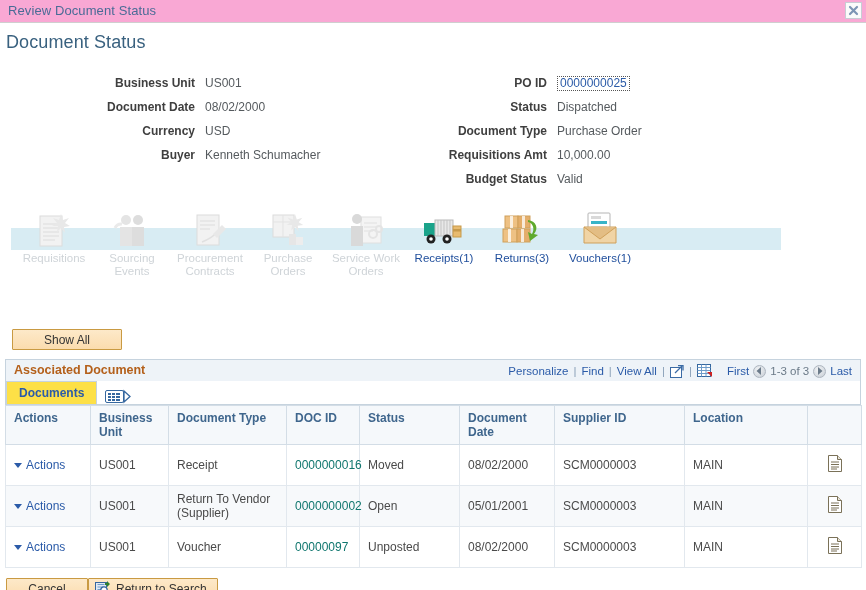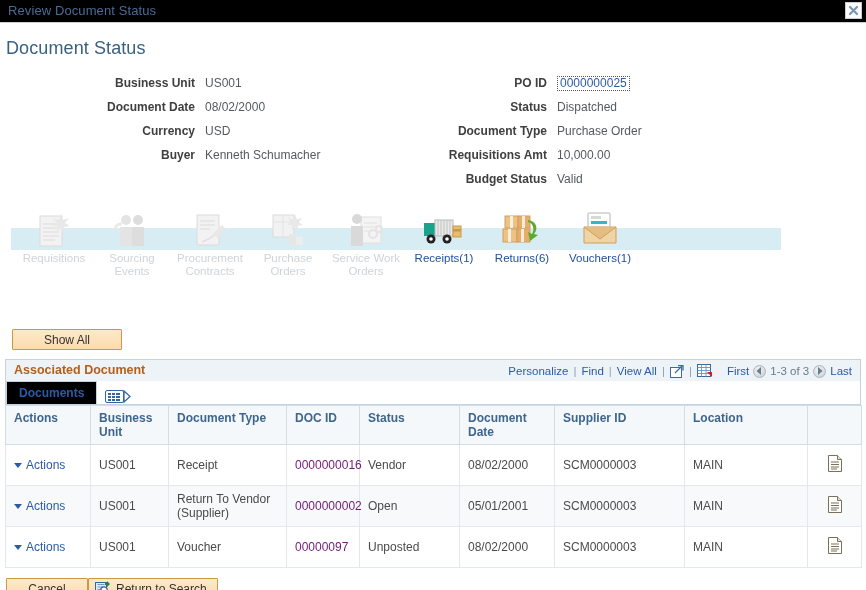--- a/index.html
+++ b/index.html
@@ -12,41 +12,41 @@
     color: #333333;
     overflow: hidden;
   }
   #page { position: relative; width: 866px; height: 590px; background:#fff; }
 
   
   .topbar {
     position: relative;
     height: 23px;
     border-bottom: 1px solid #cfcfcf;
-    background: #000000;
+    background: #f9a8d4;
   }
   .topbar-title {
     position: absolute; left: 8px; top: 3px;
     font-size: 13px;
     color: #4a6b96;
     letter-spacing: .1px;
   }
   .close-btn {
     position: absolute; right: 4px; top: 2px;
     width: 17px; height: 17px;
     border: 1px solid #c8ccd4;
     background: #fbfbfb;
     display: flex; align-items: center; justify-content: center;
     cursor: pointer;
   }
   .close-btn svg { display:block; }
 
   
   .page-title {
-    position: absolute; left: 6px; top: 38px;
+    position: absolute; left: 6px; top: 32px;
     font-size: 18px;
     color: #39617f;
     font-weight: normal;
     letter-spacing: .1px;
   }
 
   
   .hdr { position: absolute; top: 76px; font-size: 12px; }
   .hdr-left { left: 0px; width: 430px; }
   .hdr-right { left: 430px; width: 436px; }
@@ -140,21 +140,21 @@
     background: #ffffff;
     border-left: 1px solid #c6d3de;
     border-right: 1px solid #c6d3de;
     border-bottom: 1px solid #c6d3de;
     display: flex; align-items: flex-end;
   }
   .tab {
     height: 23px; padding: 0 12px;
     display: flex; align-items: center;
     font-weight: bold; font-size: 12px; color: #2b5ba8;
-    background: #000000;
+    background: #fde047;
     border: 1px solid #c6d3de;
     border-bottom: none;
     margin-left: 0px;
     cursor: pointer;
   }
   .tabicon { margin-left: 8px; display: flex; align-items: center; cursor: pointer; }
 
   table.dg { width: 100%; border-collapse: collapse; table-layout: fixed; }
   table.dg th {
     background: #f5f8fb;
@@ -181,21 +181,21 @@
   .actions-link { color: #2b5ba8; cursor: pointer; }
   .caret {
     display: inline-block;
     width: 0; height: 0;
     border-left: 4px solid transparent;
     border-right: 4px solid transparent;
     border-top: 5px solid #2b5ba8;
     margin-right: 4px;
     vertical-align: middle;
   }
-  .doclink { color: #701a75; text-decoration: none; cursor: pointer; }
+  .doclink { color: #0f766e; text-decoration: none; cursor: pointer; }
   td.docicon { text-align: center; }
 
   
   .footer { position: absolute; left: 6px; top: 578px; display: flex; gap: 0; }
   .btn-cancel { width: 82px; }
   .btn-return { padding-left: 6px; }
   .btn-return .bicon { margin-right: 5px; display:flex; align-items:center; }
 </style>
 </head>
 <body>
@@ -354,21 +354,21 @@
             <rect x="11" y="4" width="3" height="12" fill="#fff" opacity=".75"></rect>
             <rect x="19" y="4" width="12" height="12" fill="#e4ae6b" stroke="#cfa05a"></rect>
             <rect x="23" y="4" width="3" height="12" fill="#fff" opacity=".75"></rect>
             <rect x="4" y="17" width="14" height="13" fill="#eec184" stroke="#cfa05a"></rect>
             <rect x="9" y="17" width="3" height="13" fill="#fff" opacity=".75"></rect>
             <rect x="18" y="17" width="13" height="13" fill="#e4ae6b" stroke="#cfa05a"></rect>
             <rect x="22" y="17" width="3" height="13" fill="#fff" opacity=".75"></rect>
             <path d="M29 8c8 1 11 8 6 14l4 1 -8 6 -2-9 4 2c3-5 1-11 -4-12z" fill="#5faa2e"></path>
           </svg>
         </div>
-        <div class="flow-label">Returns(6)</div>
+        <div class="flow-label">Returns(3)</div>
       </div>
 
       <div class="flow-item active">
         <div class="flow-icon">
           <svg width="46" height="38" viewBox="0 0 46 38">
             <rect x="11" y="1" width="22" height="20" rx="1" fill="#fff" stroke="#b5b5b5"></rect>
             <rect x="14" y="4" width="10" height="3" fill="#d9d9d9"></rect>
             <rect x="14" y="9" width="16" height="3" fill="#37b4c8"></rect>
             <g stroke="#cfcfcf">
                 <path d="M14 15h16M14 18h16"></path>
@@ -478,21 +478,21 @@
         </tr>
       </thead>
       <tbody>
         <tr>
           <td class="actions">
             <span class="caret"></span><span class="actions-link">Actions</span>
           </td>
           <td>US001</td>
           <td>Receipt</td>
           <td><a class="doclink">0000000016</a></td>
-          <td>Vendor</td>
+          <td>Moved</td>
           <td>08/02/2000</td>
           <td>SCM0000003</td>
           <td>MAIN</td>
           <td class="docicon">
             <svg width="15" height="17" viewBox="0 0 15 17">
               <path d="M0.5 0.5h9l4 4v12h-13z" fill="#fff" stroke="#7a7158"></path>
               <path d="M9.5 0.5v4h4" fill="#e8e4d8" stroke="#7a7158"></path>
               <g stroke="#7a7158">
                   <path d="M3 7h8M3 9.5h8M3 12h8M3 14h6"></path>
                 </g>

